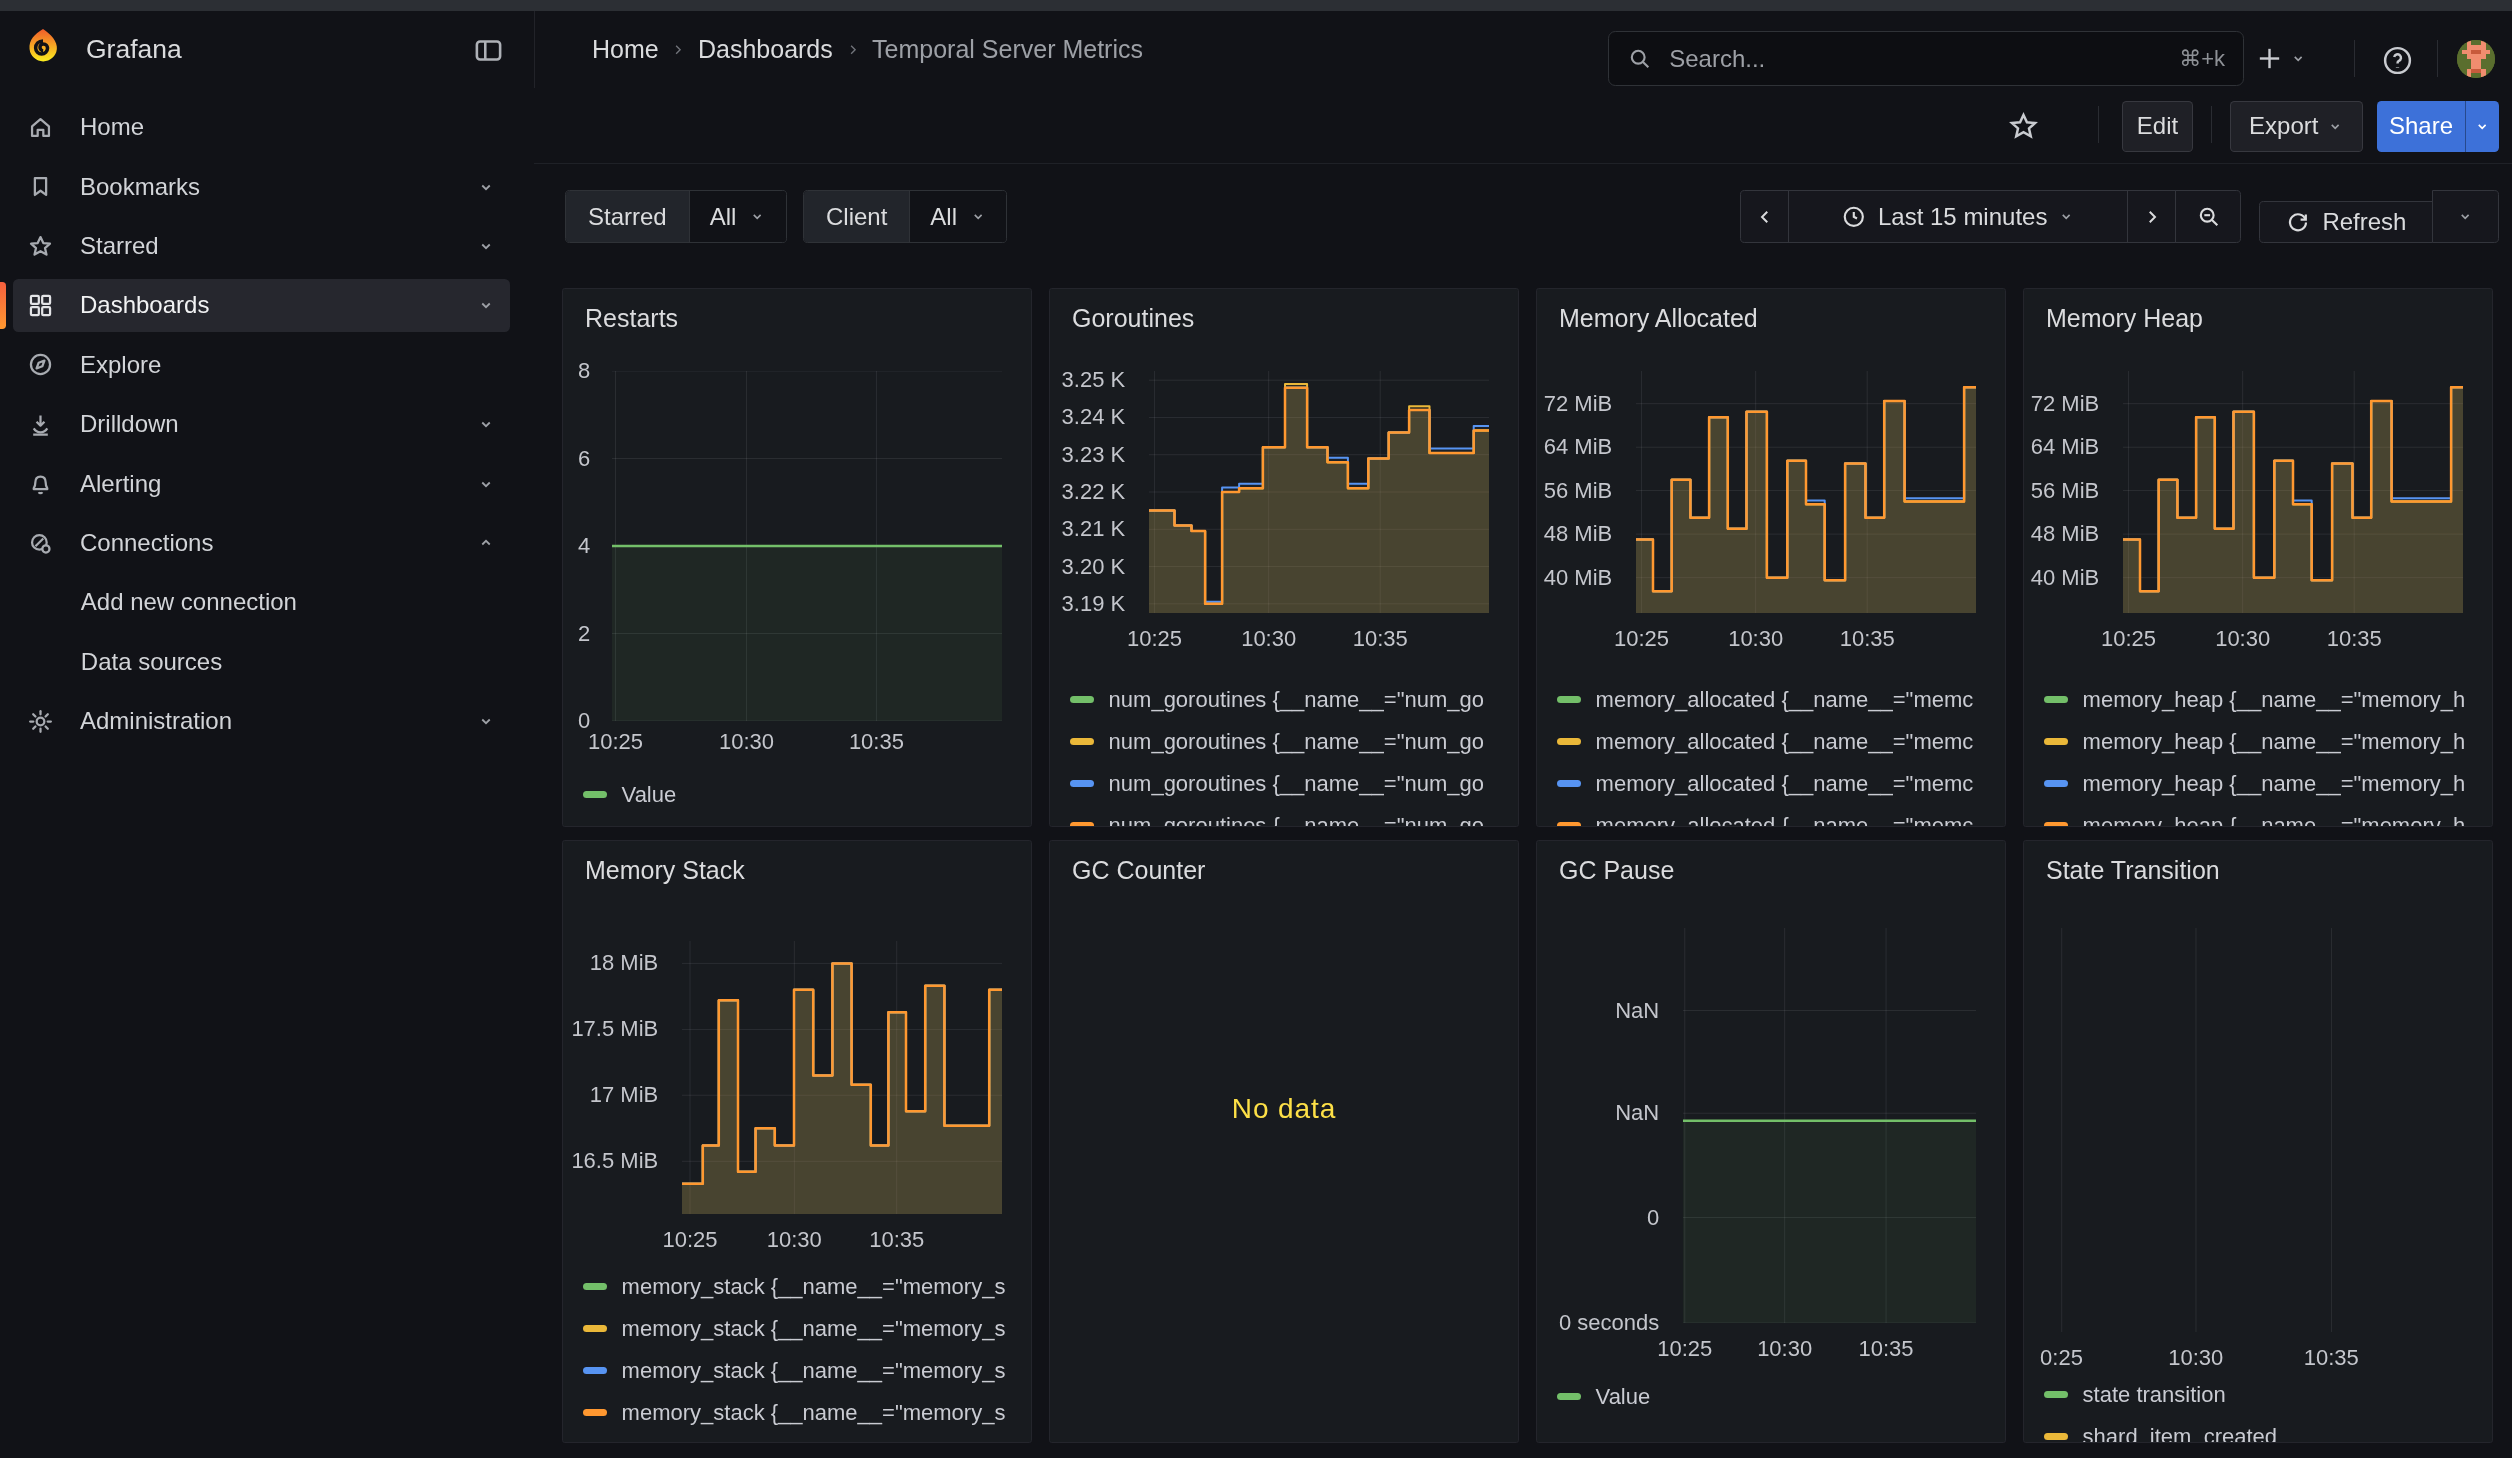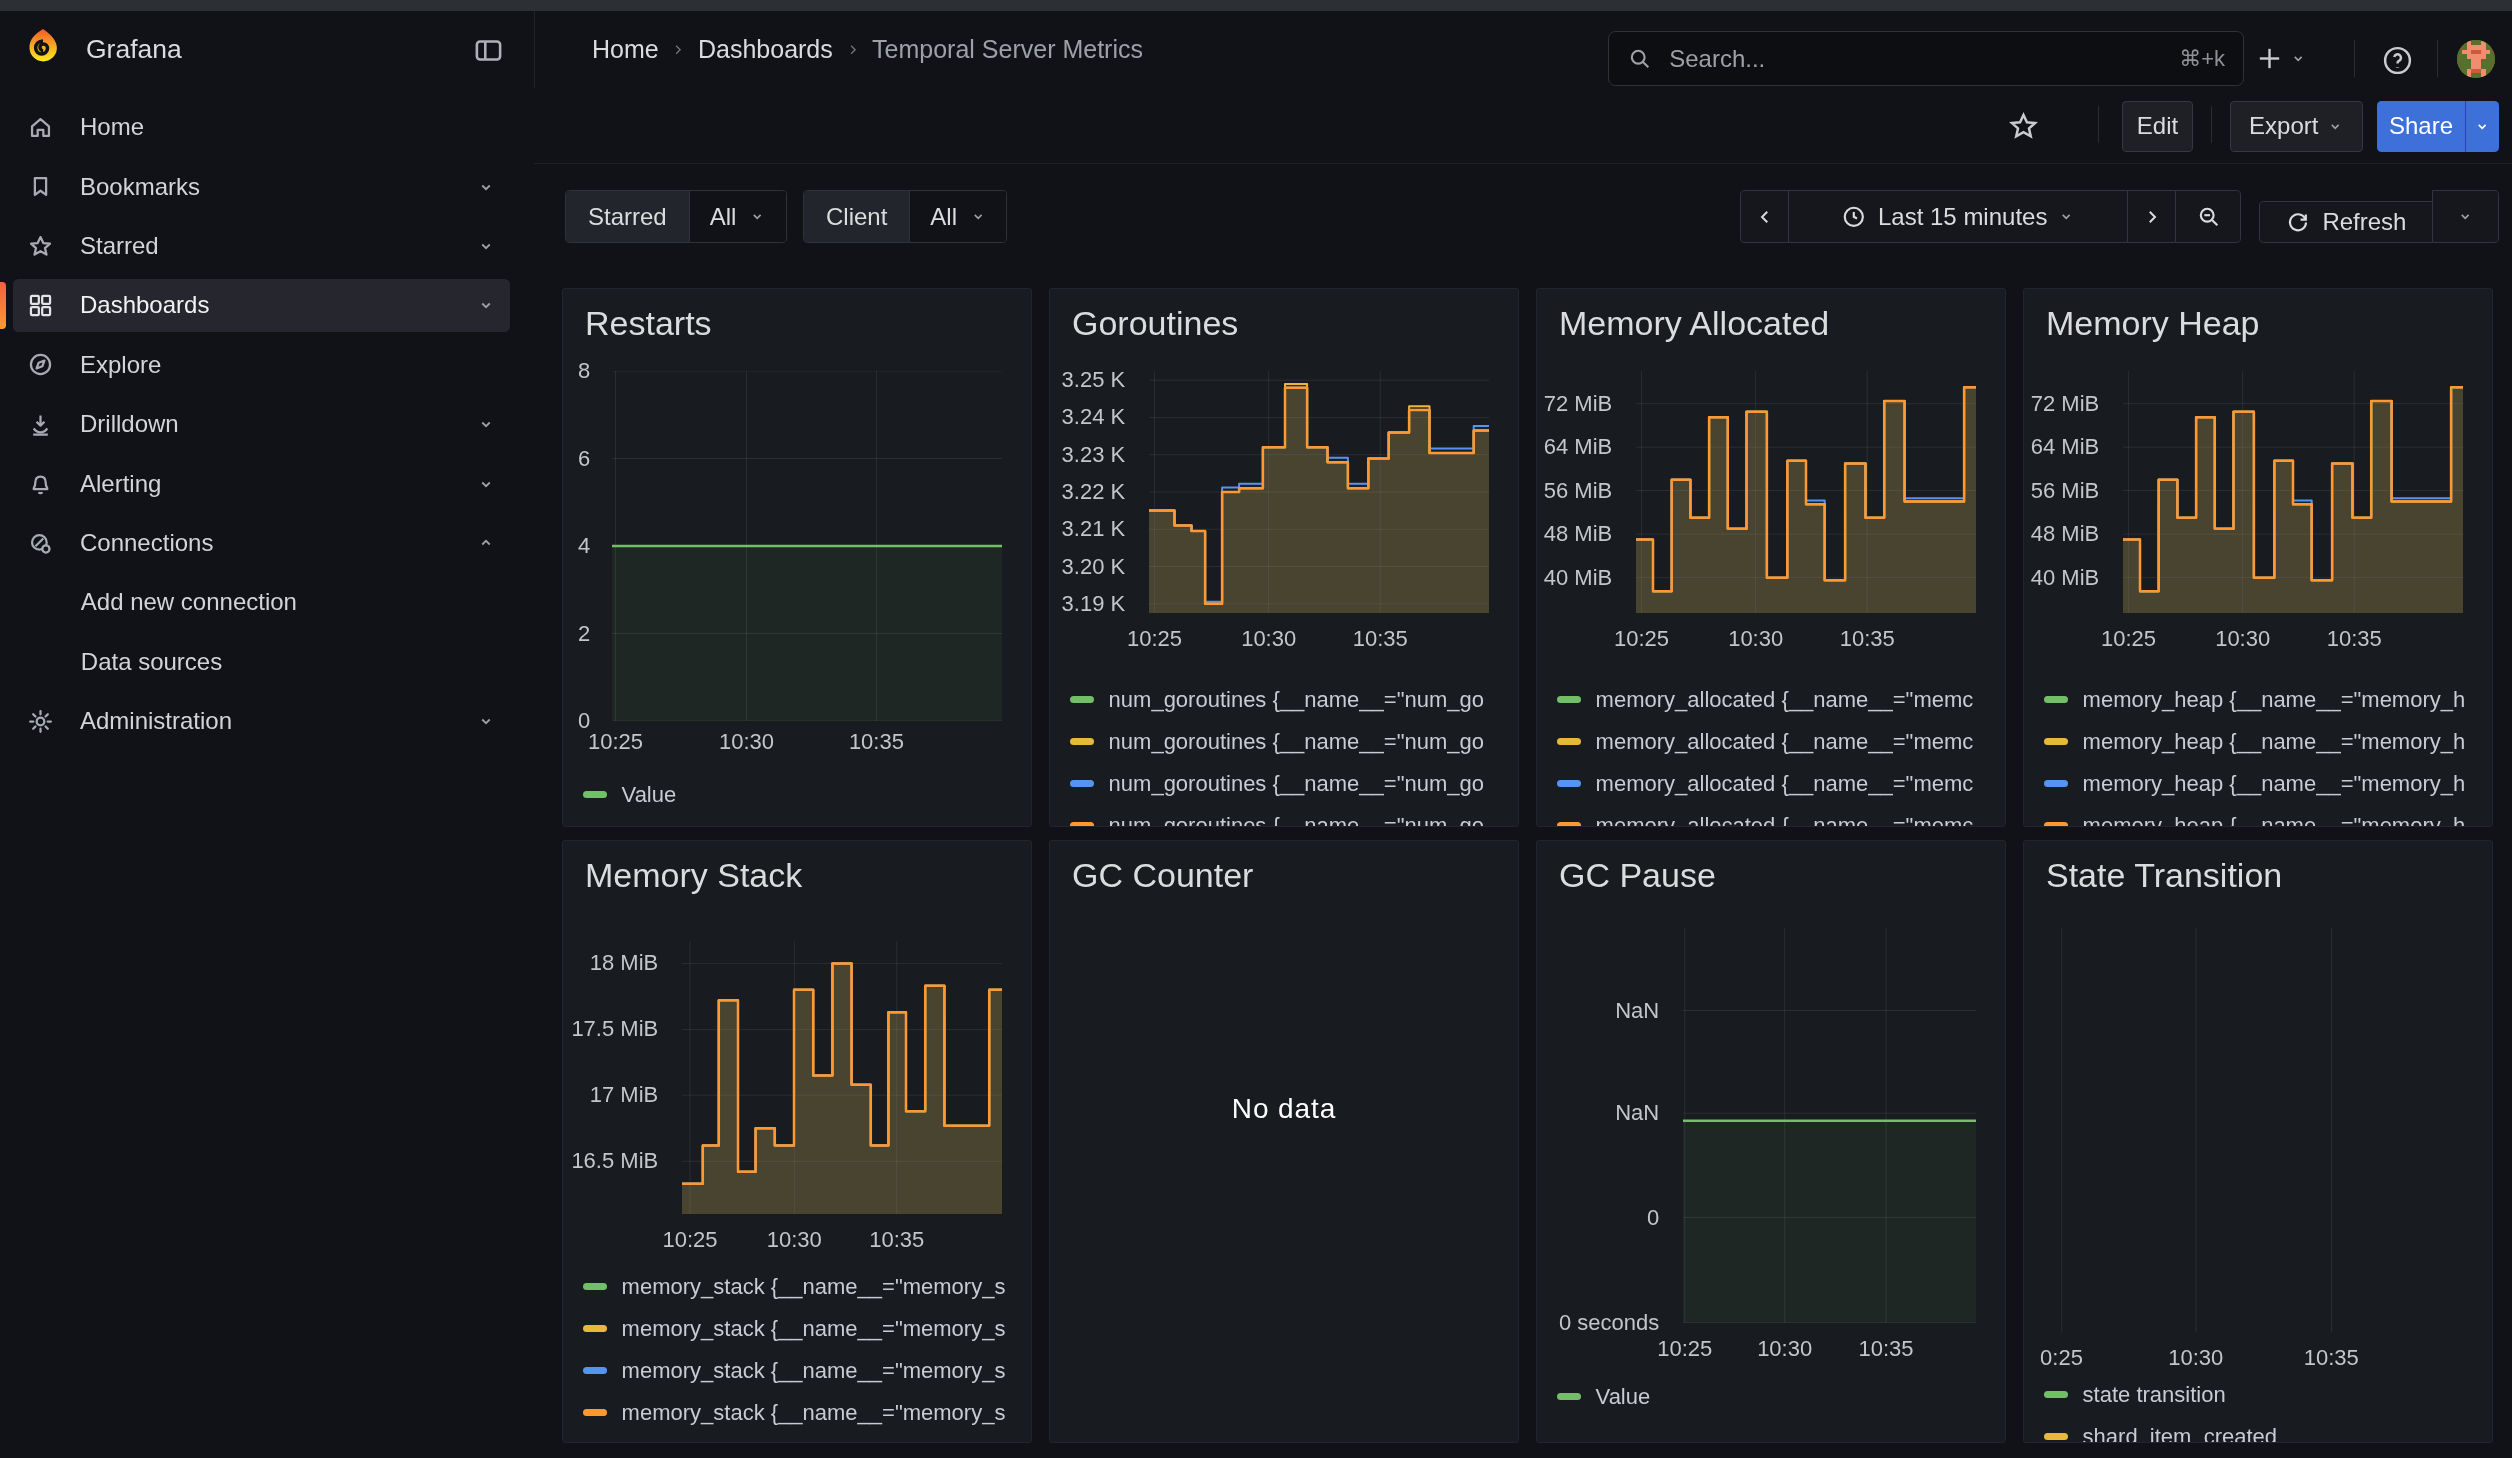--- a/index.html
+++ b/index.html
@@ -62,31 +62,31 @@
   .varlabel{background:#22252b;display:flex;align-items:center;padding:0 22px;font-size:24px;color:#DBDCDE;}
   .varvalue{background:#111217;display:flex;align-items:center;gap:12.8px;padding:0 20px;font-size:24px;color:#DBDCDE;border-left:0.9px solid #2F3237;}
   .varvalue .chev{color:#9DA0A6;display:flex;}
   .timegroup{position:absolute;top:27px;height:53px;display:flex;}
   .tbtn{background:#16171d;border:0.9px solid #33353c;display:flex;align-items:center;justify-content:center;gap:11px;color:#DBDCDE;font-size:24px;font-weight:500;box-sizing:border-box;}
   .tbtn+.tbtn{margin-left:-0.9px;}
   .tbtn:first-child{border-radius:4.6px 0 0 4.6px;}
   .tbtn:last-child{border-radius:0 4.6px 4.6px 0;}
   
   .panel{position:absolute;background:#181b1f;border:0.9px solid #24252c;border-radius:2.7px;box-sizing:border-box;overflow:hidden;}
-  .ptitle{position:absolute;left:22px;top:14.6px;font-size:34px;font-weight:500;color:#DBDCDE;white-space:nowrap;}
+  .ptitle{position:absolute;left:22px;top:14.6px;font-size:25px;font-weight:500;color:#DBDCDE;white-space:nowrap;}
   .yaxis,.plot,.xaxis,.legend{position:absolute;}
   .plot svg{width:100%;height:100%;display:block;}
   .grid{stroke:rgba(204,204,220,0.10);stroke-width:1;vector-effect:non-scaling-stroke;}
   .ytick{position:absolute;right:12.8px;transform:translateY(-50%);font-size:22px;color:#C4C6CC;white-space:nowrap;}
   .xtick{position:absolute;transform:translateX(-50%);font-size:22px;color:#C4C6CC;white-space:nowrap;}
   .legend{overflow:hidden;}
   .lrow{display:flex;align-items:center;gap:14.6px;height:25.6px;margin-bottom:16.4px;white-space:nowrap;overflow:hidden;}
   .lpill{width:24px;height:7.3px;border-radius:3.7px;flex:none;}
   .ltext{font-size:22px;color:#C9CBD2;}
-  .nodata{position:absolute;left:0;right:0;top:42%;text-align:center;font-size:28px;color:#ffffff;letter-spacing:0.9px;}
+  .nodata{position:absolute;left:0;right:0;top:42%;text-align:center;font-size:28px;color:#fde047;letter-spacing:0.9px;}
   
   .type-a .yaxis{left:0;width:40px;top:82px;bottom:105px;}
   .type-a .plot{left:49px;right:29px;top:82px;bottom:105px;}
   .type-a .xaxis{left:49px;right:29px;top:440px;height:27px;}
   .type-a .legend{left:20px;top:493px;right:9px;}
   .type-b .yaxis{left:0;width:88px;top:82px;bottom:213px;}
   .type-b .plot{left:99px;right:29px;top:82px;bottom:213px;}
   .type-b .xaxis{left:99px;right:29px;top:337px;height:27px;}
   .type-b .legend{left:20px;top:398px;right:9px;}
   .type-c .yaxis{left:0;width:108px;top:100px;bottom:228px;}

